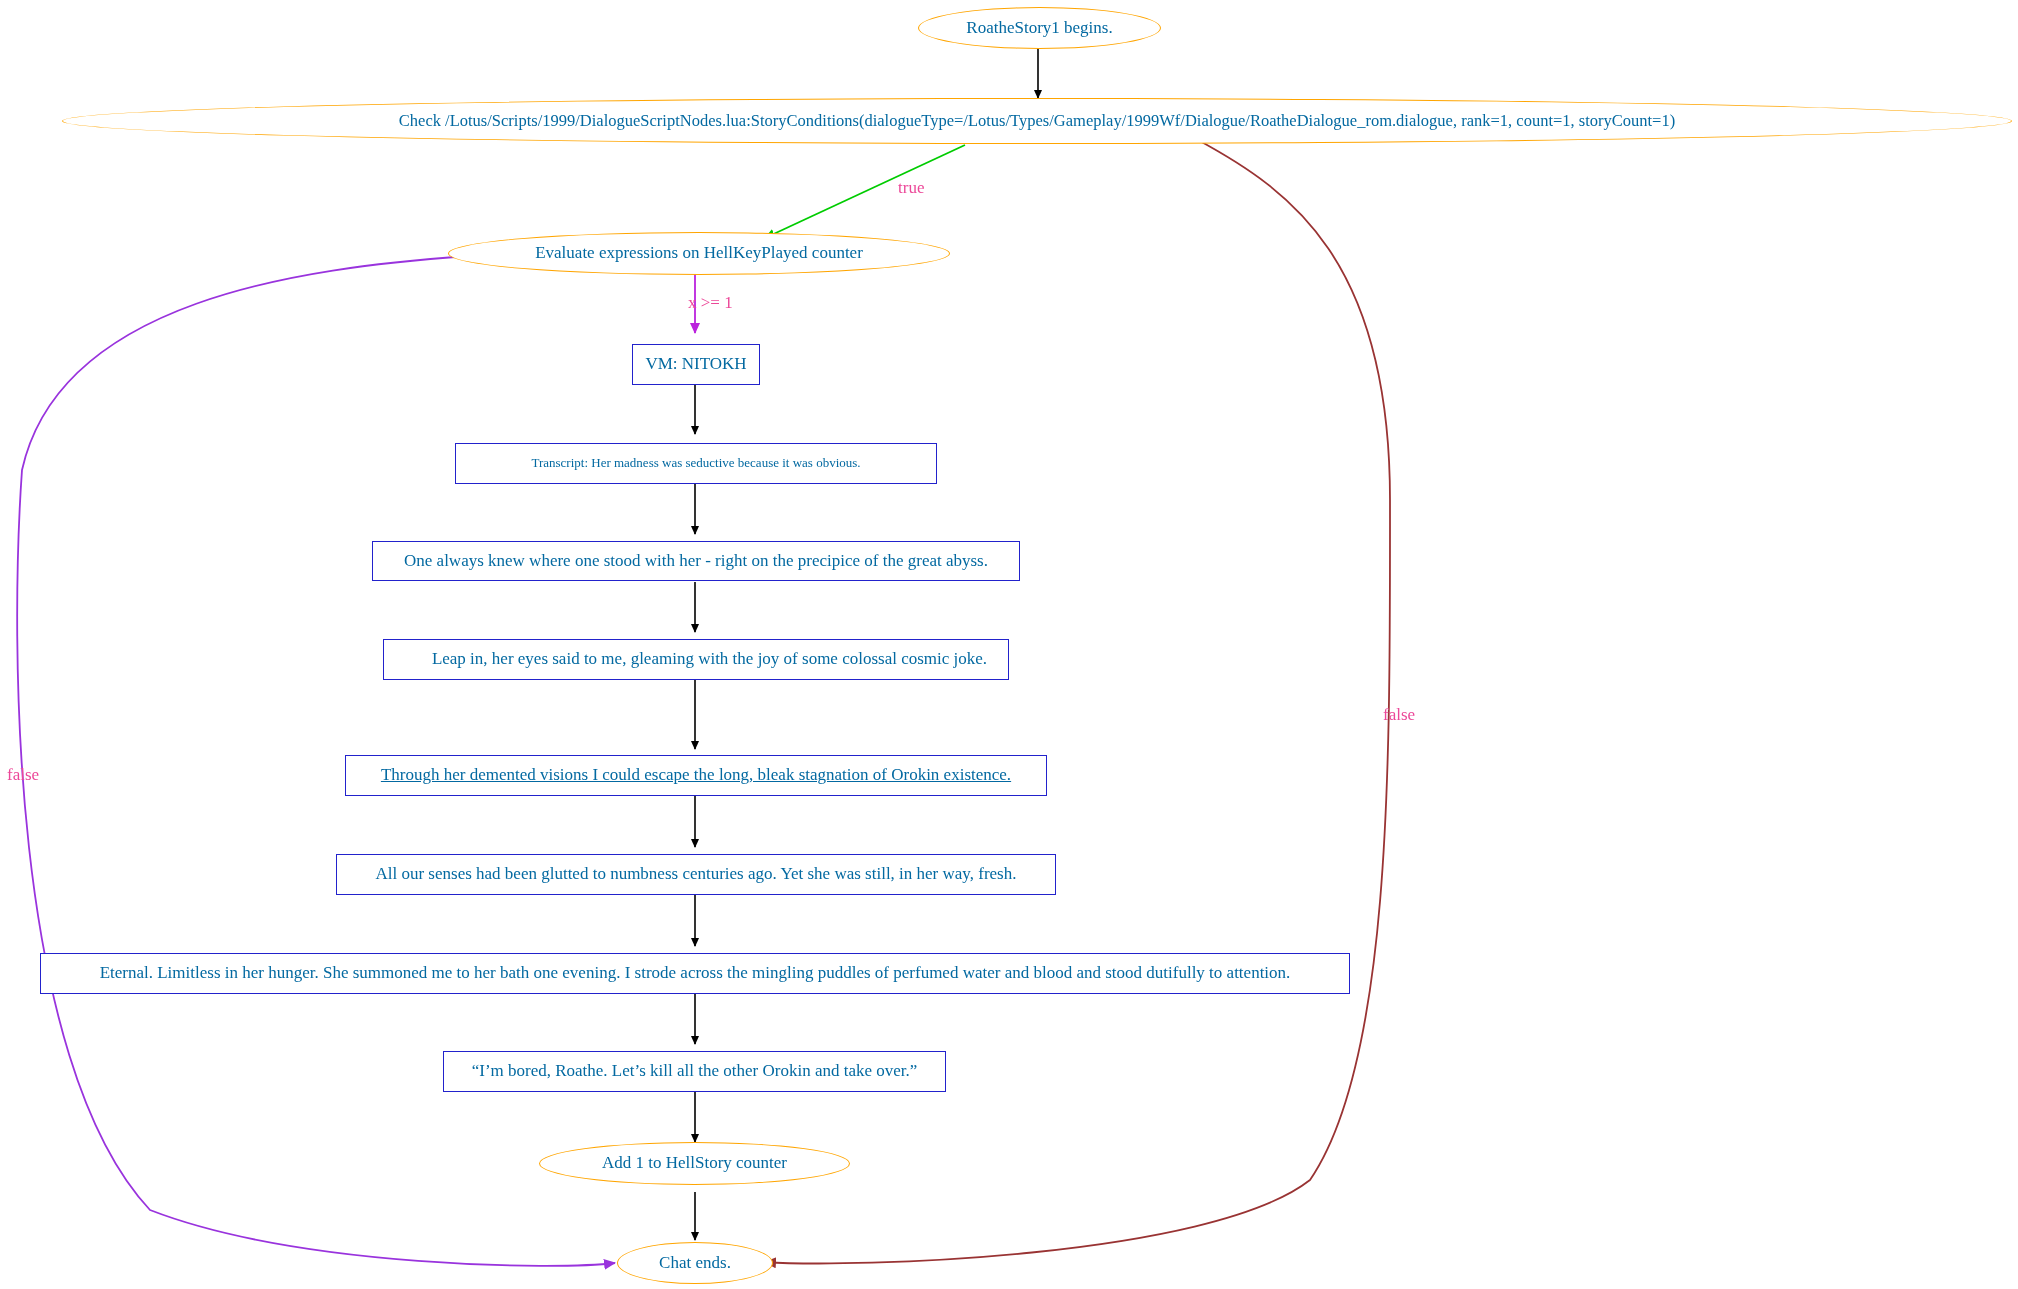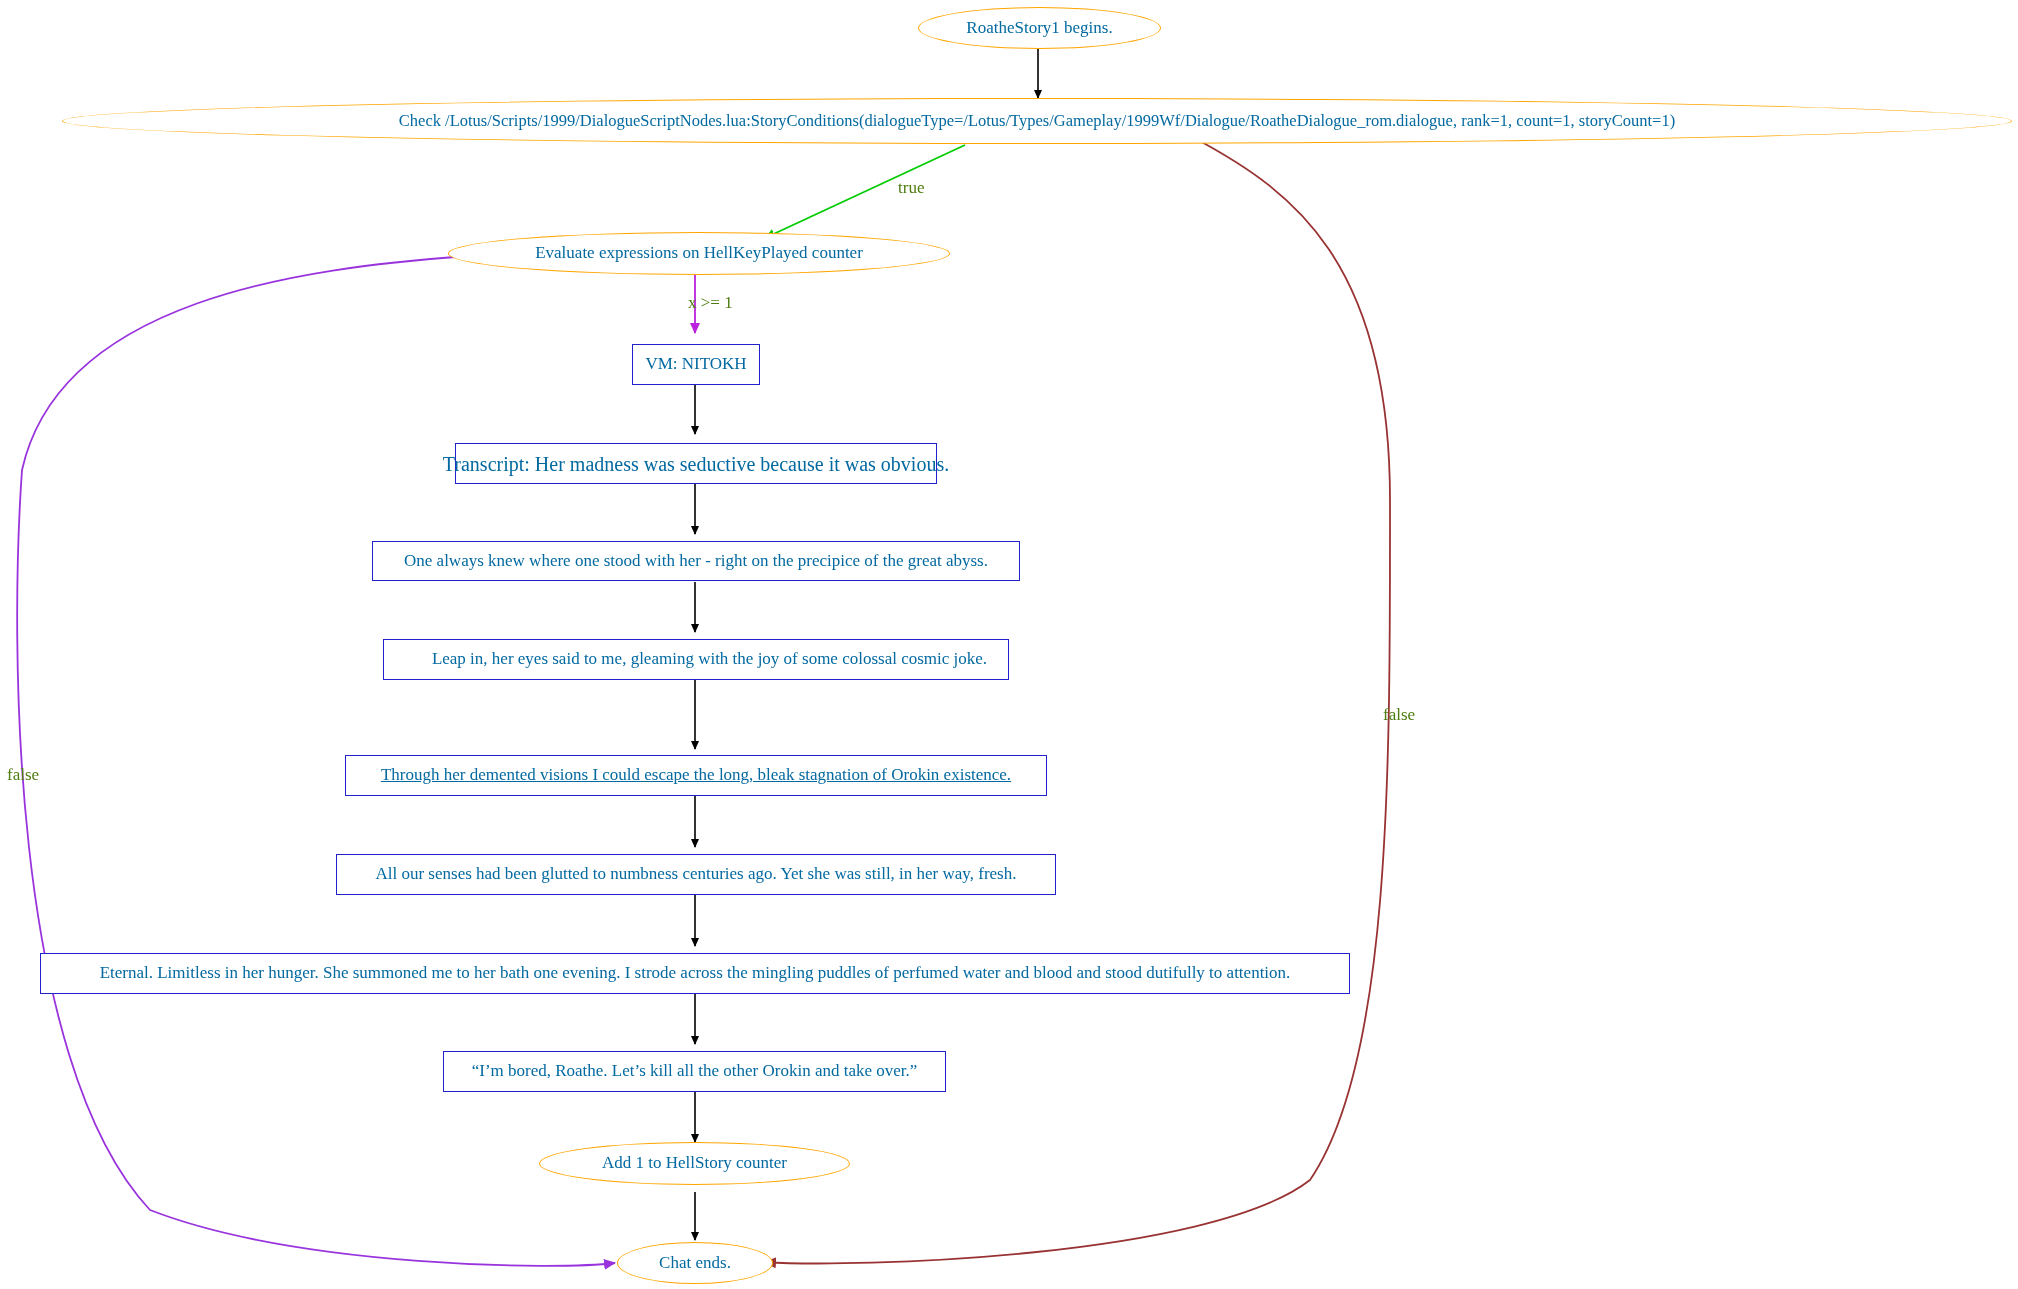--- a/index.html
+++ b/index.html
@@ -42,21 +42,21 @@
   .node.box {
     border: 1.6px solid #2222cc;
     background: #ffffff;
   }
   .node-label {
     display: block;
     padding: 0 6px;
   }
   .edge-label {
     position: absolute;
-    color: #4d7c0f;
+    color: #ec4899;
     font-family: "Liberation Serif", "DejaVu Serif", serif;
     font-size: 17px;
     white-space: nowrap;
   }
 </style>
 </head>
 <body>
 
 <div id="canvas">
 
@@ -117,21 +117,21 @@
   </div>
 
   <div class="node ellipse" style="left:448px; top:232px; width:502px; height:43px; font-size:17px;">
     <span class="node-label">Evaluate expressions on HellKeyPlayed counter</span>
   </div>
 
   <div class="node box" style="left:632px; top:344px; width:128px; height:41px; font-size:17px;">
     <span class="node-label">VM: NITOKH</span>
   </div>
 
-  <div class="node box" style="left:455px; top:443px; width:482px; height:41px; font-size:20px;">
+  <div class="node box" style="left:455px; top:443px; width:482px; height:41px; font-size:13px;">
     <span class="node-label">Transcript: Her madness was seductive because it was obvious.</span>
   </div>
 
   <div class="node box" style="left:372px; top:541px; width:648px; height:40px; font-size:17px;">
     <span class="node-label">One always knew where one stood with her - right on the precipice of the great abyss.</span>
   </div>
 
   <div class="node box" style="left:383px; top:639px; width:626px; height:41px; font-size:17px;padding-left:27px;">
     <span class="node-label">Leap in, her eyes said to me, gleaming with the joy of some colossal cosmic joke.</span>
   </div>

